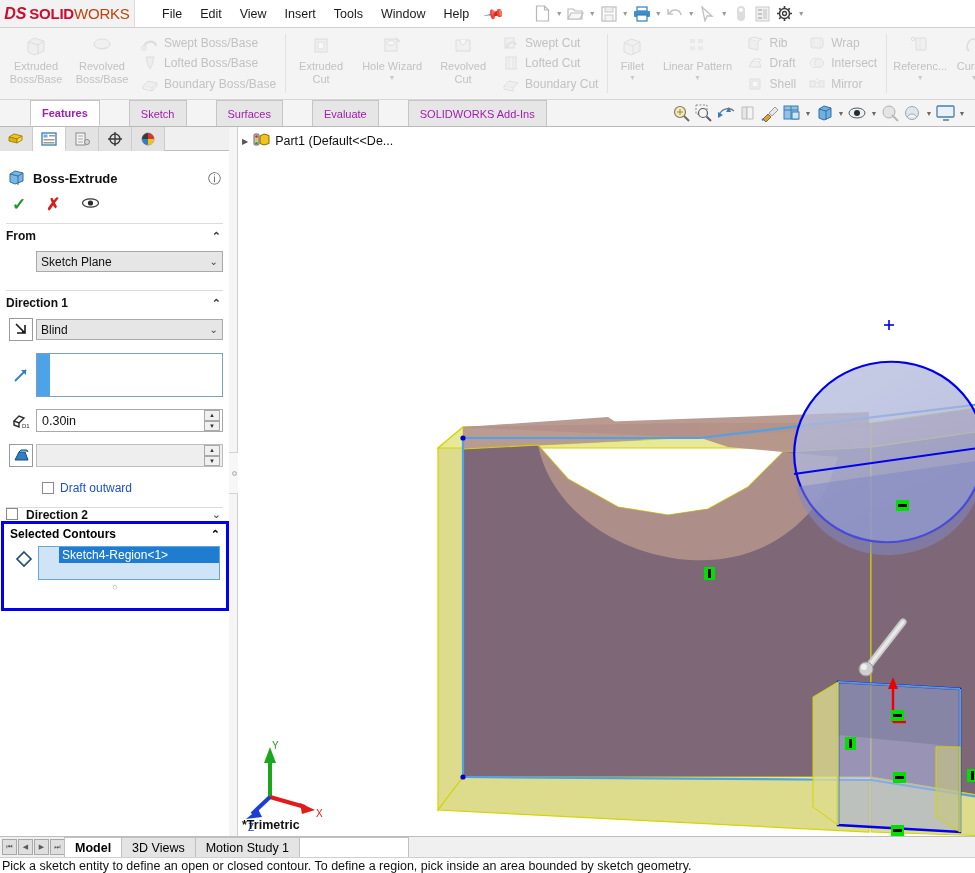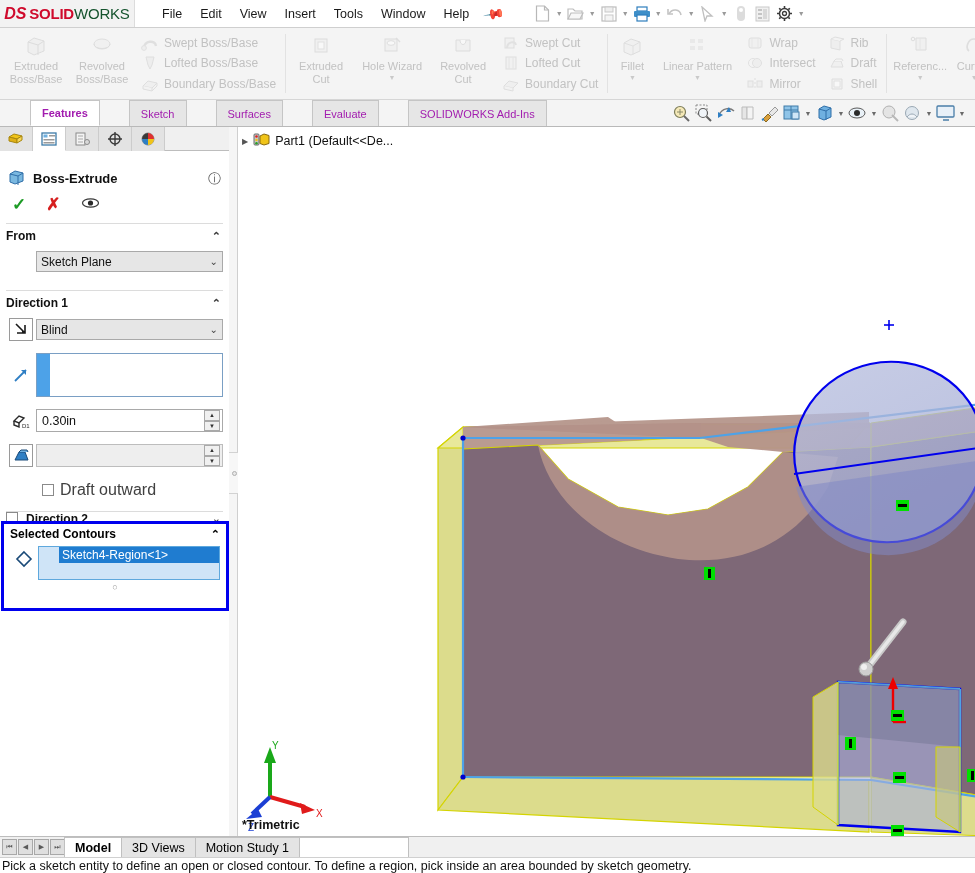--- a/index.html
+++ b/index.html
@@ -20,21 +20,21 @@
     display: flex; align-items: center;
   }
   .logo-box {
     width: 135px; height: 27px; background: #f2f2f2;
     display: flex; align-items: center; justify-content: center;
     border-right: 1px solid #dcdcdc;
   }
   .logo-text { font-size: 15px; font-weight: bold; letter-spacing: -0.2px; white-space: nowrap; }
   .logo-ds { color: #cf0a2c; font-style: italic; font-weight: 900; font-size: 16px; margin-right: 3px;}
   .logo-solid { color: #cf0a2c; font-weight: bold; }
-  .logo-works { color: #14532d; font-weight: normal; }
+  .logo-works { color: #c2410c; font-weight: normal; }
   .menu-items { display: flex; align-items: center; margin-left: 18px; }
   .menu-item {
     padding: 4px 9px; font-size: 12.5px; color: #1a1a1a; cursor: default;
   }
   .pin-icon { margin-left: 8px; color: #1b7fc4; font-size: 14px; transform: rotate(35deg); display:inline-block;}
   .qat {
     display: flex; align-items: center; margin-left: 28px; gap: 0px;
   }
   .qat-btn {
     width: 22px; height: 22px; display: flex; align-items: center; justify-content: center;
@@ -134,21 +134,21 @@
     display: flex; align-items: center; padding: 0 2px 0 5px; font-size: 12.5px; color: #111;
   }
   .spinbox.disabled { background: #eeeeee; border-color: #bdbdbd; }
   .spin-arrows { margin-left: auto; display:flex; flex-direction: column; width: 16px; height: 21px;}
   .spin-a {
     flex:1; background: #f0f0f0; border: 1px solid #a9a9a9; display:flex;
     align-items:center; justify-content:center; font-size: 6px; color:#333;
   }
   .cbrow { display: flex; align-items: center; padding: 2px 0 6px 36px; }
   .cbox { width: 12px; height: 12px; border: 1px solid #8a8a8a; background: #fff; margin-right: 6px; flex:0 0 12px;}
-  .cbrow .cblabel { font-size: 16px; color: #404040; }
+  .cbrow .cblabel { font-size: 12px; color: #1d4ed8; }
   .sect-head-cb { display: flex; height: 26px; padding: 0 8px 0 6px; }
   .sect-head-cb .cbox { margin-right: 8px; }
   .sect-head-cb .shtxt { font-weight: bold; font-size: 12px; color: #111; }
   .sect-head-cb .chev { margin-left: auto; font-size: 11px; color: #3c3c3c; }
 
   .selcontours {
     position: absolute; left: 1px; top: 394px; width: 228px; height: 90px;
     border: 3px solid #0000ee; background: #ffffff;
   }
   .sc-head { display:flex; align-items:center; height: 20px; padding: 0 6px; font-weight:bold; font-size:12px;}
@@ -434,20 +434,49 @@
               </g>
             </svg>
         </span>
         <span class="rlabel wide">Linear Pattern</span>
         <span class="rdrop">▼</span>
       </div>
       <div class="rlist">
         <div class="rrow">
           <span class="smallicon">
             <svg width="18" height="16" viewBox="0 0 18 16">
+                <path d="M3 13V4l9 2v9z" fill="#e8e8e8" stroke="#c0c0c0"></path>
+                <path d="M3 4l4-2 9 2-4 2" fill="#f2f2f2" stroke="#c0c0c0"></path>
+              </svg>
+          </span>
+          <span>Rib</span>
+        </div>
+        <div class="rrow">
+          <span class="smallicon">
+            <svg width="18" height="16" viewBox="0 0 18 16">
+                <path d="M3 12l3-6h7l2 6z" fill="#ececec" stroke="#c0c0c0"></path>
+                <path d="M6 6l2-2h6l1 2" fill="#f4f4f4" stroke="#c0c0c0"></path>
+              </svg>
+          </span>
+          <span>Draft</span>
+        </div>
+        <div class="rrow">
+          <span class="smallicon">
+            <svg width="18" height="16" viewBox="0 0 18 16">
+                <path d="M4 3h10v10H4z" fill="#ededed" stroke="#c0c0c0"></path>
+                <path d="M6 5h6v6H6z" fill="#fff" stroke="#c8c8c8"></path>
+              </svg>
+          </span>
+          <span>Shell</span>
+        </div>
+      </div>
+      <div class="rlist">
+        <div class="rrow">
+          <span class="smallicon">
+            <svg width="18" height="16" viewBox="0 0 18 16">
                 <rect x="3" y="3" width="12" height="10" rx="2" fill="#ececec" stroke="#c0c0c0"></rect>
                 <path d="M6 3v10M12 3v10" stroke="#d2d2d2"></path>
               </svg>
           </span>
           <span>Wrap</span>
         </div>
         <div class="rrow">
           <span class="smallicon">
             <svg width="18" height="16" viewBox="0 0 18 16">
                 <circle cx="7" cy="8" r="4.5" fill="none" stroke="#c4c4c4"></circle>
@@ -458,49 +487,20 @@
         </div>
         <div class="rrow">
           <span class="smallicon">
             <svg width="18" height="16" viewBox="0 0 18 16">
                 <path d="M9 2v12" stroke="#c0c0c0" stroke-dasharray="2 2"></path>
                 <rect x="2" y="5" width="5" height="6" fill="#e8e8e8" stroke="#c0c0c0"></rect>
                 <rect x="11" y="5" width="5" height="6" fill="#e8e8e8" stroke="#c0c0c0"></rect>
               </svg>
           </span>
           <span>Mirror</span>
-        </div>
-      </div>
-      <div class="rlist">
-        <div class="rrow">
-          <span class="smallicon">
-            <svg width="18" height="16" viewBox="0 0 18 16">
-                <path d="M3 13V4l9 2v9z" fill="#e8e8e8" stroke="#c0c0c0"></path>
-                <path d="M3 4l4-2 9 2-4 2" fill="#f2f2f2" stroke="#c0c0c0"></path>
-              </svg>
-          </span>
-          <span>Rib</span>
-        </div>
-        <div class="rrow">
-          <span class="smallicon">
-            <svg width="18" height="16" viewBox="0 0 18 16">
-                <path d="M3 12l3-6h7l2 6z" fill="#ececec" stroke="#c0c0c0"></path>
-                <path d="M6 6l2-2h6l1 2" fill="#f4f4f4" stroke="#c0c0c0"></path>
-              </svg>
-          </span>
-          <span>Draft</span>
-        </div>
-        <div class="rrow">
-          <span class="smallicon">
-            <svg width="18" height="16" viewBox="0 0 18 16">
-                <path d="M4 3h10v10H4z" fill="#ededed" stroke="#c0c0c0"></path>
-                <path d="M6 5h6v6H6z" fill="#fff" stroke="#c8c8c8"></path>
-              </svg>
-          </span>
-          <span>Shell</span>
         </div>
       </div>
     </div>
 
     <div class="rgroup">
       <div class="rbig" style="width:62px">
         <span class="ricon">
           <svg width="26" height="24" viewBox="0 0 26 24">
               <path d="M9 4h10v12H9z" fill="#ededed" stroke="#c0c0c0"></path>
               <circle cx="6" cy="5" r="1.8" fill="none" stroke="#c0c0c0"></circle>

